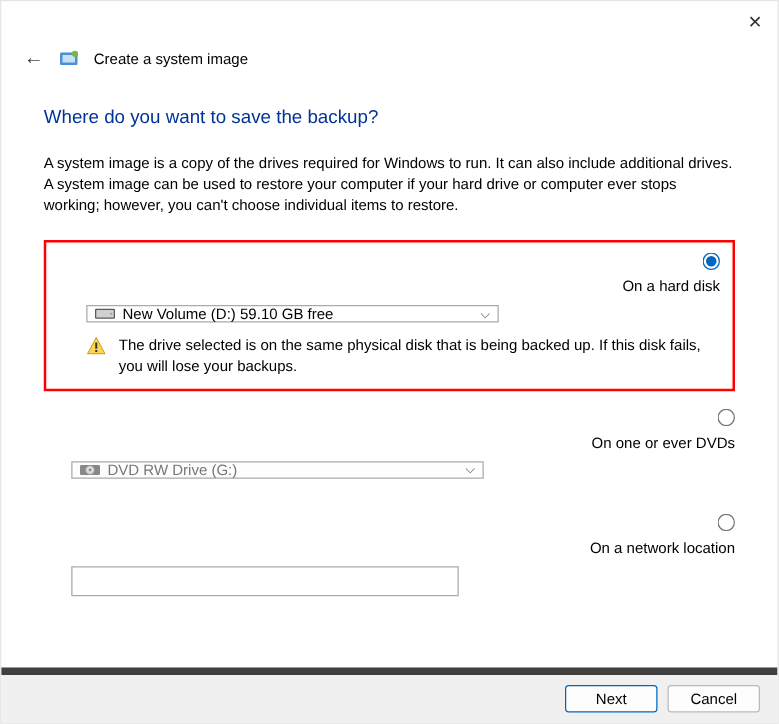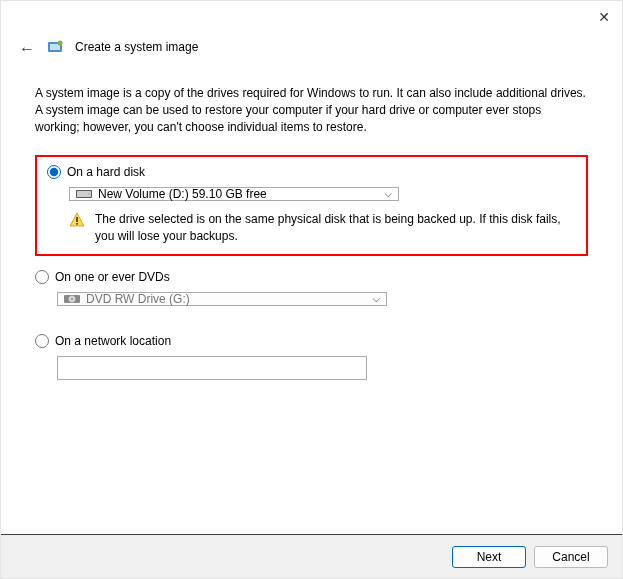--- a/index.html
+++ b/index.html
@@ -66,20 +66,21 @@
     .highlight-box {
       border: 2px solid #ff0000;
       padding: 8px 10px 10px 10px;
       margin-bottom: 14px;
     }
     .option-row {
       display: flex;
       align-items: flex-end;
       gap: 6px;
       margin-bottom: 8px;
+      flex-direction: column;
     }
     .option-row input[type="radio"] {
       width: 14px;
       height: 14px;
       accent-color: #0067c0;
     }
     .option-label {
       font-size: 12px;
     }
     .dropdown {
@@ -155,21 +156,21 @@
       cursor: default;
       border-radius: 3px;
     }
     .footer {
       position: absolute;
       bottom: 0;
       left: 0;
       right: 0;
       height: 44px;
       background: #f0f0f0;
-      border-top: 1px solid #404040;
+      border-top: 6px solid #404040;
       display: flex;
       justify-content: flex-end;
       align-items: center;
       padding-right: 14px;
       gap: 8px;
     }
     .arrow-annotation {
       position: absolute;
       right: 172px;
       bottom: 12px;
@@ -199,20 +200,21 @@
   <span class="back-arrow">←</span>
   <svg class="app-icon" viewBox="0 0 16 16">
     <rect x="1" y="3" width="14" height="10" fill="#4a90d9" rx="1"></rect>
     <rect x="3" y="5" width="10" height="6" fill="#c8e0f4"></rect>
     <circle cx="13" cy="4" r="2.5" fill="#7cb342"></circle>
   </svg>
   <span class="app-title">Create a system image</span>
 </div>
 
 <div class="content">
+  <div class="heading">Where do you want to save the backup?</div>
   <div class="description">A system image is a copy of the drives required for Windows to run. It can also include additional drives. A system image can be used to restore your computer if your hard drive or computer ever stops working; however, you can't choose individual items to restore.</div>
 
   <div class="highlight-box">
     <label class="option-row">
       <input type="radio" name="dest" checked="" style="">
       <span class="option-label">On a hard disk</span>
     </label>
     <div class="dropdown">
       <svg class="drive-icon" viewBox="0 0 16 10">
         <rect x="0" y="1" width="16" height="8" rx="1" fill="#5a5a5a"></rect>

